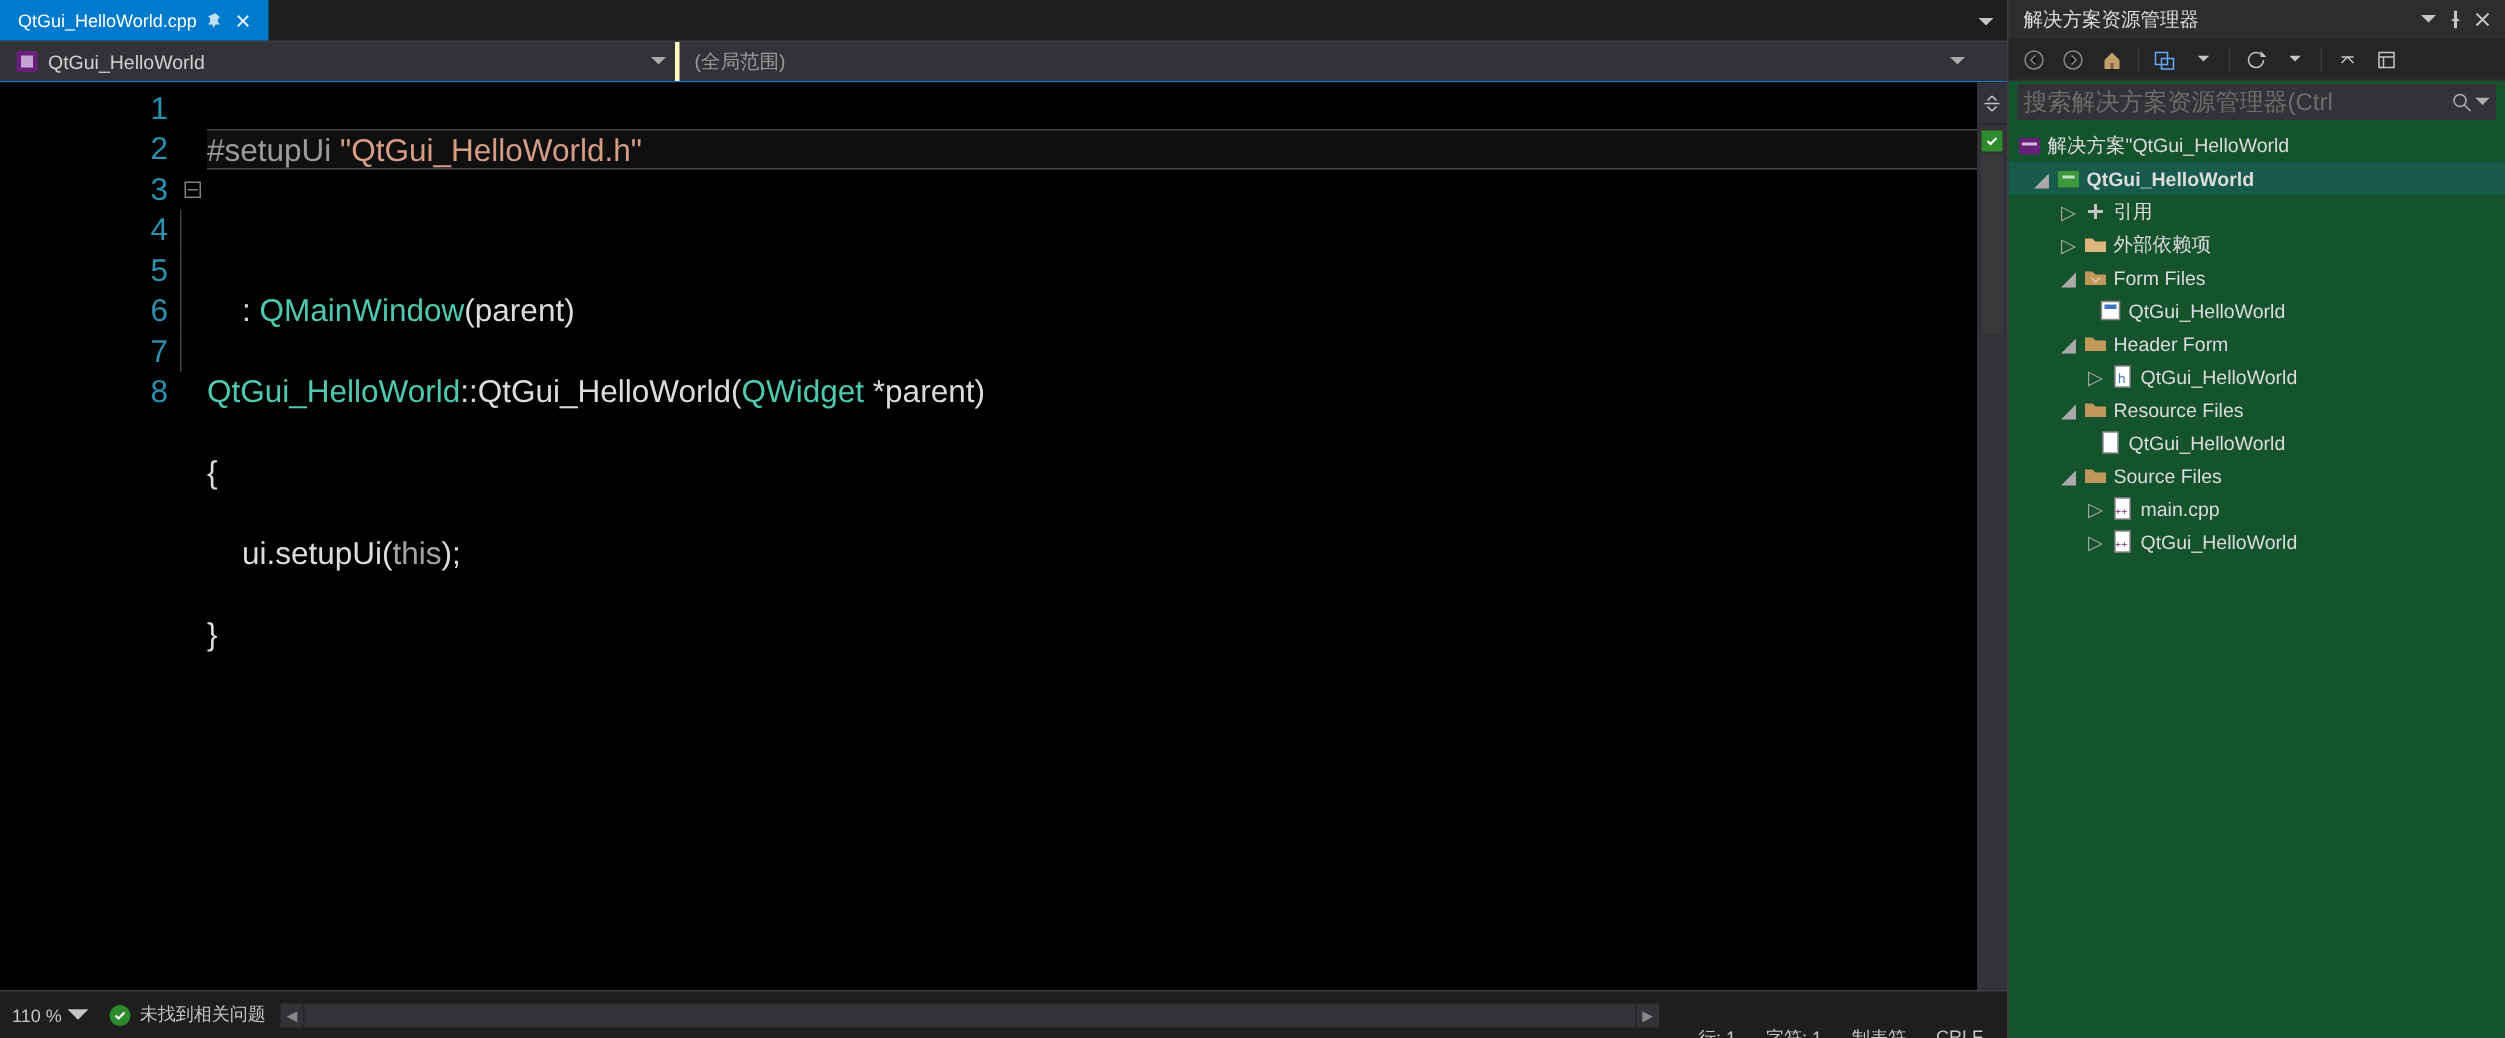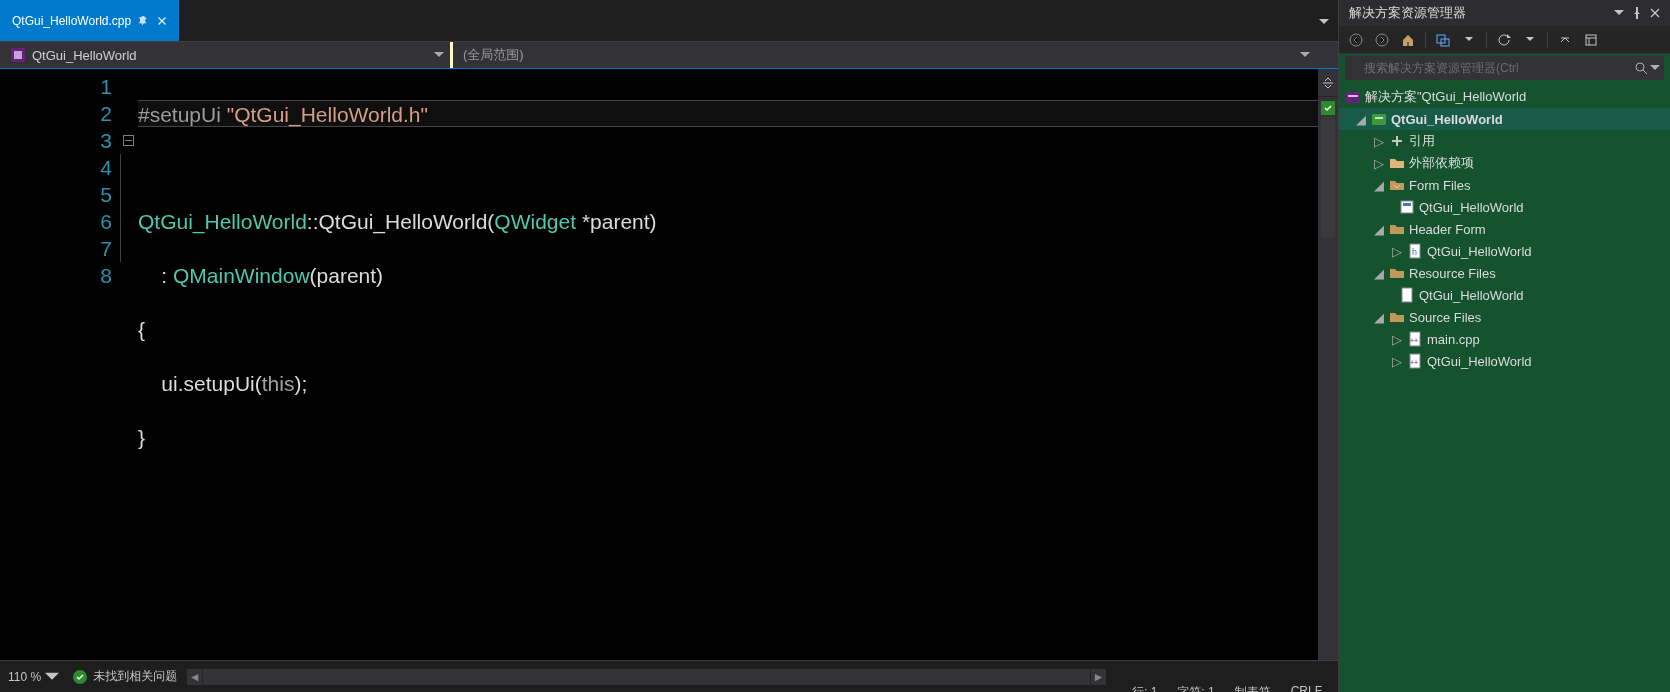--- a/index.html
+++ b/index.html
@@ -1,21 +1,21 @@
 <!DOCTYPE html>
 <html><head>
 <meta charset="utf-8">
 <style>
 * { margin: 0; padding: 0; box-sizing: border-box; font-family: "Segoe UI", "Microsoft YaHei", sans-serif; }
 body { background: #1e1e1e; color: #dcdcdc; width: 1670px; height: 692px; overflow: hidden; display: flex; flex-direction: column; }
 .main-layout { display: flex; flex: 1; min-height: 0; }
 .editor-area { flex: 1; display: flex; flex-direction: column; min-width: 0; background:#000; }
 .sidebar { width: 332px; background: #14532d; border-left: 1px solid #3e3e42; display: flex; flex-direction: column; }
 
-.tabrow { height: 41px; background: #1e1e1e; display: flex; align-items: stretch; }
+.tabrow { height: 27px; background: #1e1e1e; display: flex; align-items: stretch; }
 .tab { background: #007acc; color: #fff; font-size: 12px; display: flex; align-items: center; padding: 0 10px 0 12px; position: relative; gap: 6px; }
 .tab .pin { width: 12px; height: 12px; opacity: .9; }
 .tab .close { width: 14px; height: 14px; opacity: .9; }
 .tab-spacer { flex: 1; }
 .tab-right { display:flex; align-items:center; gap:2px; padding-right:4px; }
 .mini-btn { width: 20px; height: 20px; display:flex; align-items:center; justify-content:center; color:#c5c5c5; }
 
 .nav-row { height: 28px; background: #333337; display: flex; align-items: stretch; border-top: 1px solid #3e3e42; border-bottom: 1px solid #007acc; }
 .nav-left { display:flex; align-items:center; gap:6px; padding: 0 6px 0 10px; flex:0 0 450px; }
 .nav-left .icon { width:16px; height:16px; }
@@ -56,21 +56,21 @@
 .statusbar .hscroll .l{left:0;border-right:1px solid #252526;} .statusbar .hscroll .r{right:0;border-left:1px solid #252526;}
 .statusbar .metrics { display:flex; gap:20px; padding:0 16px;margin-top:32px; }
 
 .panel-title { height:26px; background:#2d2d30; display:flex; align-items:center; padding:0 6px 0 10px; font-size:13px; color:#dcdcdc; }
 .panel-title .sp { flex:1; }
 .panel-title .btn { width:18px; height:18px; display:flex; align-items:center; justify-content:center; color:#c5c5c5;}
 .toolbar { height:28px; display:flex; align-items:center; gap:4px; padding:0 6px; background:#252526; border-bottom:1px solid #333337;}
 .toolbar .tbtn { width:22px; height:22px; display:flex; align-items:center; justify-content:center; color:#c5c5c5;}
 .toolbar .sep { width:1px; height:16px; background:#3e3e42; margin:0 2px;}
 .search-row { height:24px; background:#333337; display:flex; align-items:center; margin:2px 6px 4px 6px; padding:0 4px;}
-.search-row .ph { color:#6d6d6d; font-size:12px; flex:1;margin-left:15px;}
+.search-row .ph { color:#6d6d6d; font-size:16px; flex:1;}
 .search-row .mag { width:14px; color:#b0b0b0;}
 .search-row .dd { width:10px; color:#b0b0b0; margin-left:2px;}
 
 .tree { flex:1; overflow:hidden; font-size:13px; color:#dcdcdc; padding:2px 0;}
 .tree-row { height:22px; display:flex; align-items:center; gap:4px; padding-left:6px; white-space:nowrap;}
 .tree-row.sel { background:#3399ff22; }
 .tree-row .exp { width:12px; height:12px; display:flex; align-items:center; justify-content:center; color:#aaa;}
 .tree-row .ico { width:16px; height:16px; display:flex; align-items:center; justify-content:center;}
 .bold { font-weight:600; }
 svg { display:block; }
@@ -139,22 +139,22 @@
           </div>
           <div style="border-left:1px solid #404040;"></div>
           <div style="border-left:1px solid #404040;"></div>
           <div style="border-left:1px solid #404040;"></div>
           <div style="border-left:1px solid #404040;"></div>
           <div></div>
     </div>
     <div class="code">
 <div class="line hl-line"><span class="k-pre">#setupUi </span><span class="k-str">"QtGui_HelloWorld.h"</span></div>
 <div class="line"></div>
+<div class="line"><span class="k-punc">    : </span><span class="k-type">QMainWindow</span><span class="k-punc">(parent)</span></div>
 <div class="line"><span class="k-type">QtGui_HelloWorld</span><span class="k-punc">::</span><span class="k-id">QtGui_HelloWorld</span><span class="k-punc">(</span><span class="k-type">QWidget</span><span class="k-punc"> *parent)</span></div>
-<div class="line"><span class="k-punc">    : </span><span class="k-type">QMainWindow</span><span class="k-punc">(parent)</span></div>
 <div class="line"><span class="k-punc">{</span></div>
 <div class="line"><span class="k-punc">    ui.setupUi(</span><span class="k-kw">this</span><span class="k-punc">);</span></div>
 <div class="line"><span class="k-punc">}</span></div>
 <div class="line"></div>
     </div>
     <div class="right-col">
       <div class="split-btn">
             <svg width="12" height="12" viewBox="0 0 12 12">
               <path stroke="#c5c5c5" d="M1 6h10M6 1l-3 3M6 1l3 3M6 11l-3-3M6 11l3-3"></path>
             </svg>

